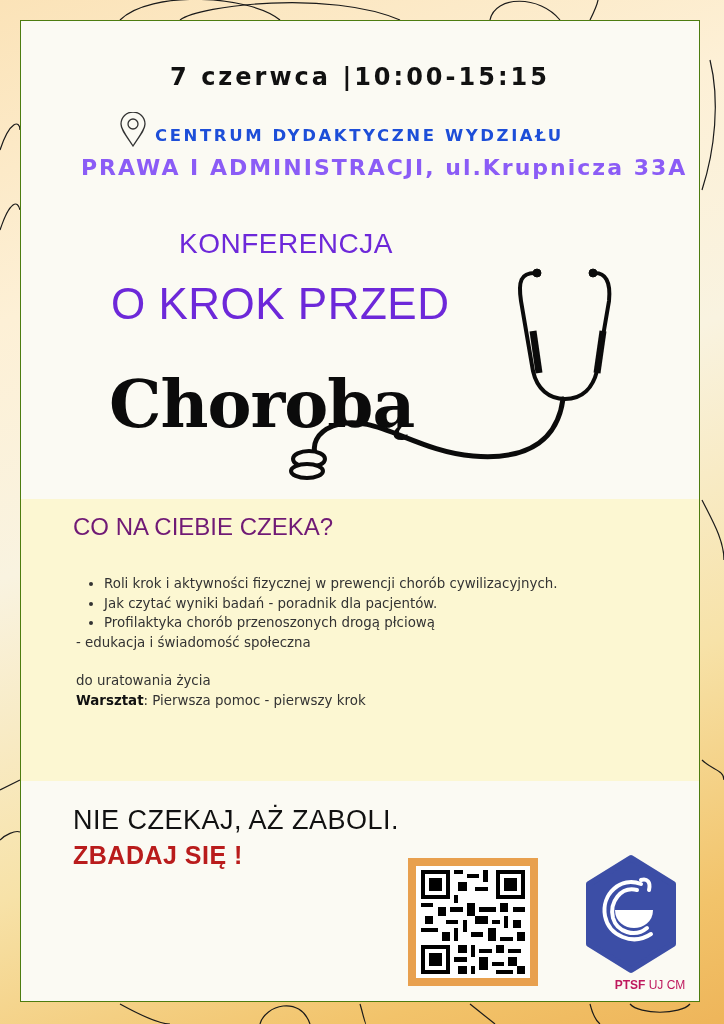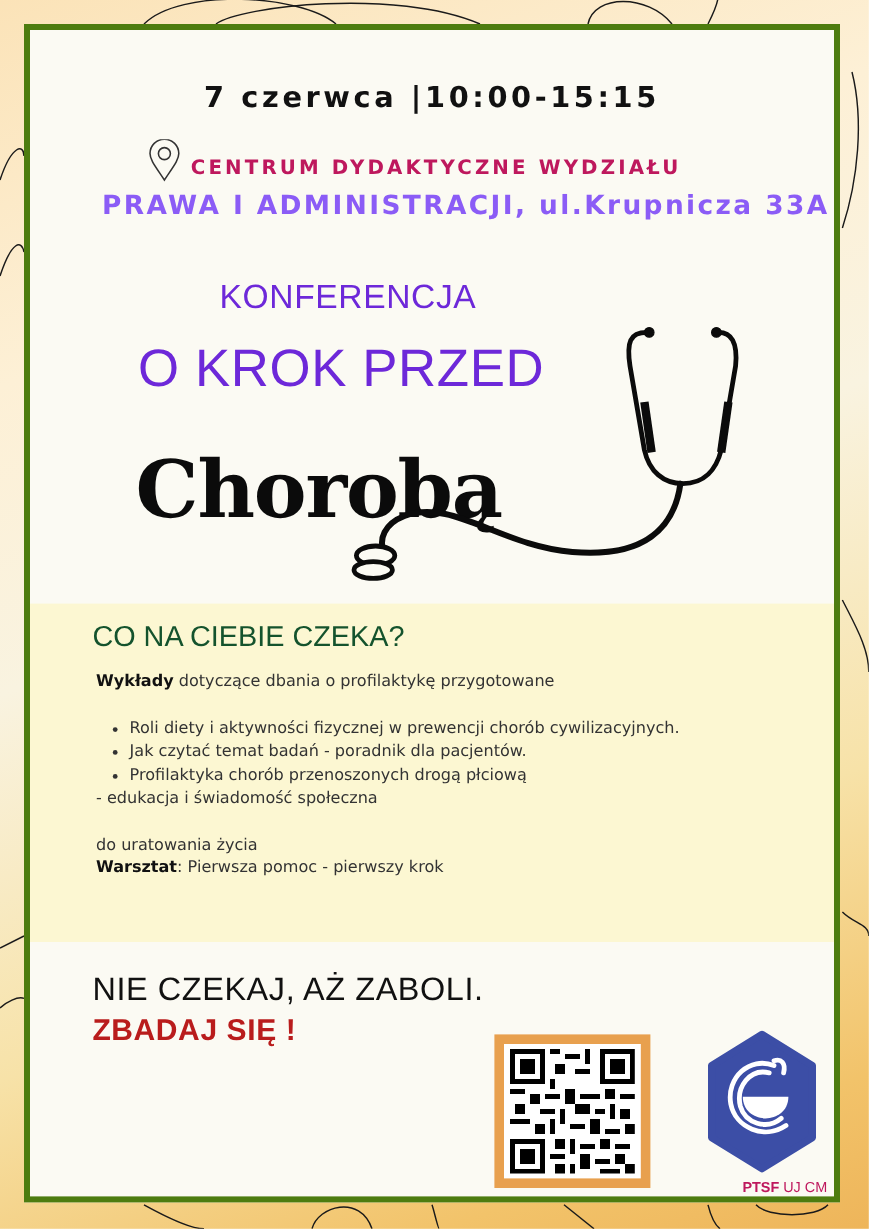--- a/index.html
+++ b/index.html
@@ -4,32 +4,32 @@
 <style>
   html, body { margin: 0; padding: 0; }
   body {
     width: 724px; height: 1024px; position: relative; overflow: hidden;
     background: linear-gradient(160deg, #fbe3b8 0%, #fdf0d6 25%, #f9f3e0 45%, #f7e2a8 70%, #f2c36a 90%, #eeb55a 100%);
     font-family: "Liberation Sans", sans-serif;
   }
   .bg-lines { position: absolute; left: 0; top: 0; width: 724px; height: 1024px; }
   .card {
     position: absolute; left: 20px; top: 20px; width: 680px; height: 982px;
-    background: #fbfaf3; border: 5px solid #4d7c0f; box-sizing: border-box;
+    background: #fbfaf3; border: 1px solid #4d7c0f; box-sizing: border-box;
   }
   .date {
     position: absolute; top: 42px; left: 0; width: 100%; text-align: center;
     font-family: "DejaVu Sans", sans-serif; font-weight: bold; font-size: 24px;
     letter-spacing: 3px; color: #111;
   }
   .venue-icon { position: absolute; left: 98px; top: 91px; }
   .venue1 {
     position: absolute; top: 105px; left: 134px;
     font-family: "DejaVu Sans", sans-serif; font-weight: bold; font-size: 16.5px;
-    letter-spacing: 2.6px; color: #be185d;
+    letter-spacing: 2.6px; color: #1d4ed8;
   }
   .venue2 {
     position: absolute; top: 134px; left: 60px;
     font-family: "DejaVu Sans", sans-serif; font-weight: bold; font-size: 22px;
     letter-spacing: 2px; color: #8b5cf6;
   }
   .konf {
     position: absolute; top: 207px; left: 158px;
     font-size: 28px; color: #6d28d9; letter-spacing: 0.5px;
   }
@@ -41,21 +41,21 @@
     position: absolute; top: 308px; left: 88px;
     font-family: "DejaVu Serif", serif; font-weight: bold; font-size: 66px;
     color: #0b0b0b; letter-spacing: -1px; margin-top: 36px;
   }
   .stetho { position: absolute; left: 232px; top: 240px; }
   .band {
     position: absolute; left: 0; top: 478px; width: 100%; height: 282px;
     background: #fcf7d2;
   }
   .band-title {
-    position: absolute; top: 14px; left: 52px; font-size: 24px; color: #14532d;
+    position: absolute; top: 14px; left: 52px; font-size: 24px; color: #701a75;
   }
   .band-body {
     position: absolute; top: 56px; left: 55px; font-size: 14.6px; color: #333; line-height: 19.5px;
     font-family: "DejaVu Sans", sans-serif; font-size: 13.4px;
   }
   .band-body b { color: #111; }
   .band-body ul { margin: 0; padding-left: 28px; }
   .band-body li { margin: 0; }
   .band-body p { margin: 0; }
   .gap { height: 19px; }
@@ -120,25 +120,24 @@
     <circle cx="284" cy="12" r="4" fill="#0b0b0b"></circle>
     <circle cx="340" cy="12" r="4" fill="#0b0b0b"></circle>
     <path d="M310 138 C 305 175, 280 200, 220 195 C 160 190, 120 150, 80 165 C 62 172, 60 185, 62 192" stroke-width="5" stroke-linecap="round"></path>
     <ellipse cx="56" cy="198" rx="16" ry="8" fill="#fbfaf3" stroke-width="4"></ellipse>
     <ellipse cx="54" cy="210" rx="16" ry="7" fill="#fbfaf3" stroke-width="4"></ellipse>
   </svg>
 
   <div class="band">
     <div class="band-title">CO NA CIEBIE CZEKA?</div>
     <div class="band-body">
-      <p><b>Wykłady</b><span> dotyczące dbania o profilaktykę  przygotowane</span></p>
       <div class="gap"></div>
       <ul>
-        <li>Roli diety i aktywności fizycznej w prewencji chorób cywilizacyjnych.</li>
-        <li>Jak czytać temat badań - poradnik dla pacjentów.</li>
+        <li>Roli krok i aktywności fizycznej w prewencji chorób cywilizacyjnych.</li>
+        <li>Jak czytać wyniki badań - poradnik dla pacjentów.</li>
         <li>Profilaktyka chorób przenoszonych drogą płciową</li>
       </ul>
       <p>- edukacja i świadomość społeczna</p>
       <div class="gap"></div>
       <p>do uratowania życia</p>
       <p><b>Warsztat</b><span>: Pierwsza pomoc - pierwszy krok</span></p>
     </div>
   </div>
 
   <div class="slogan1">NIE CZEKAJ, AŻ ZABOLI.</div>

